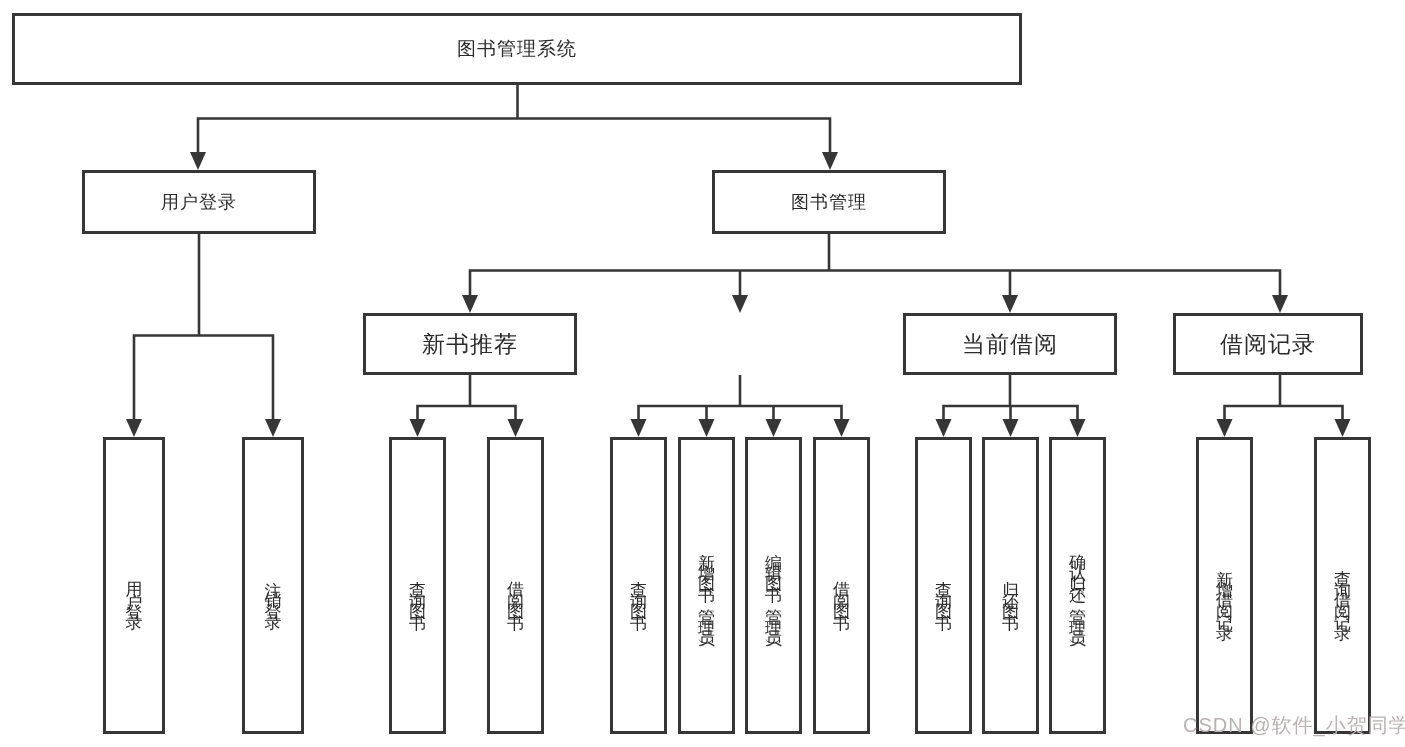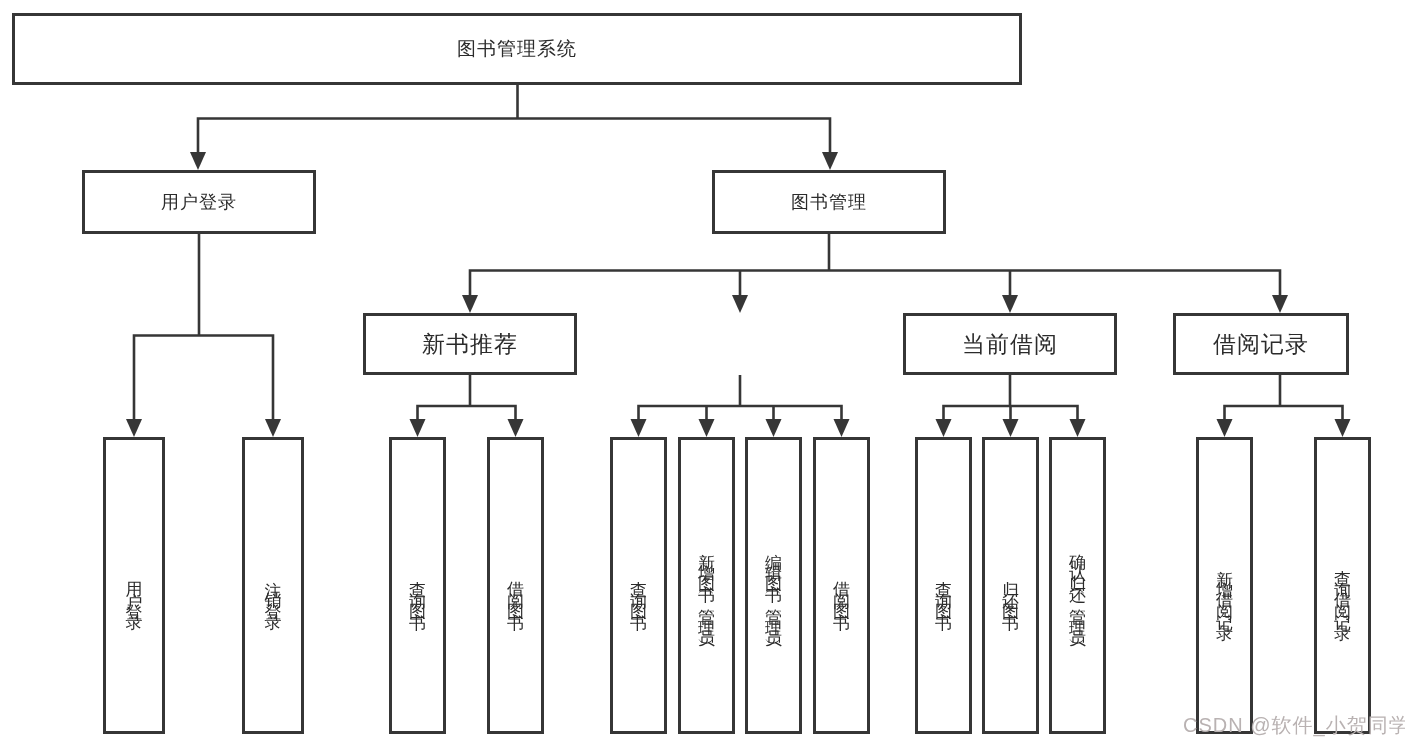--- a/index.html
+++ b/index.html
@@ -93,21 +93,21 @@
     </g>
   </svg>
 
   <div class="box lvl-root" style="left:12px;top:13px;width:1010px;height:72px;">图书管理系统</div>
 
   <div class="box lvl-2" style="left:82px;top:170px;width:234px;height:64px;">用户登录</div>
   <div class="box lvl-2" style="left:712px;top:170px;width:234px;height:64px;">图书管理</div>
 
   <div class="box lvl-3" style="left:363px;top:313px;width:214px;height:62px;">新书推荐</div>
   <div class="box lvl-3" style="left:903px;top:313px;width:214px;height:62px;">当前借阅</div>
-  <div class="box lvl-3" style="left:1173px;top:313px;width:176px;height:62px;">借阅记录</div>
+  <div class="box lvl-3" style="left:1173px;top:313px;width:190px;height:62px;">借阅记录</div>
 
   <div class="box v" style="left:103px;top:437px;width:62px;height:297px;">用户登录</div>
   <div class="box v" style="left:242px;top:437px;width:62px;height:297px;">注销登录</div>
 
   <div class="box v" style="left:389px;top:437px;width:57px;height:297px;">查询图书</div>
   <div class="box v" style="left:487px;top:437px;width:57px;height:297px;">借阅图书</div>
 
   <div class="box v" style="left:610px;top:437px;width:57px;height:297px;">查询图书</div>
   <div class="box v" style="left:678px;top:437px;width:57px;height:297px;">新增图书（管理员）</div>
   <div class="box v" style="left:745px;top:437px;width:57px;height:297px;">编辑图书（管理员）</div>

